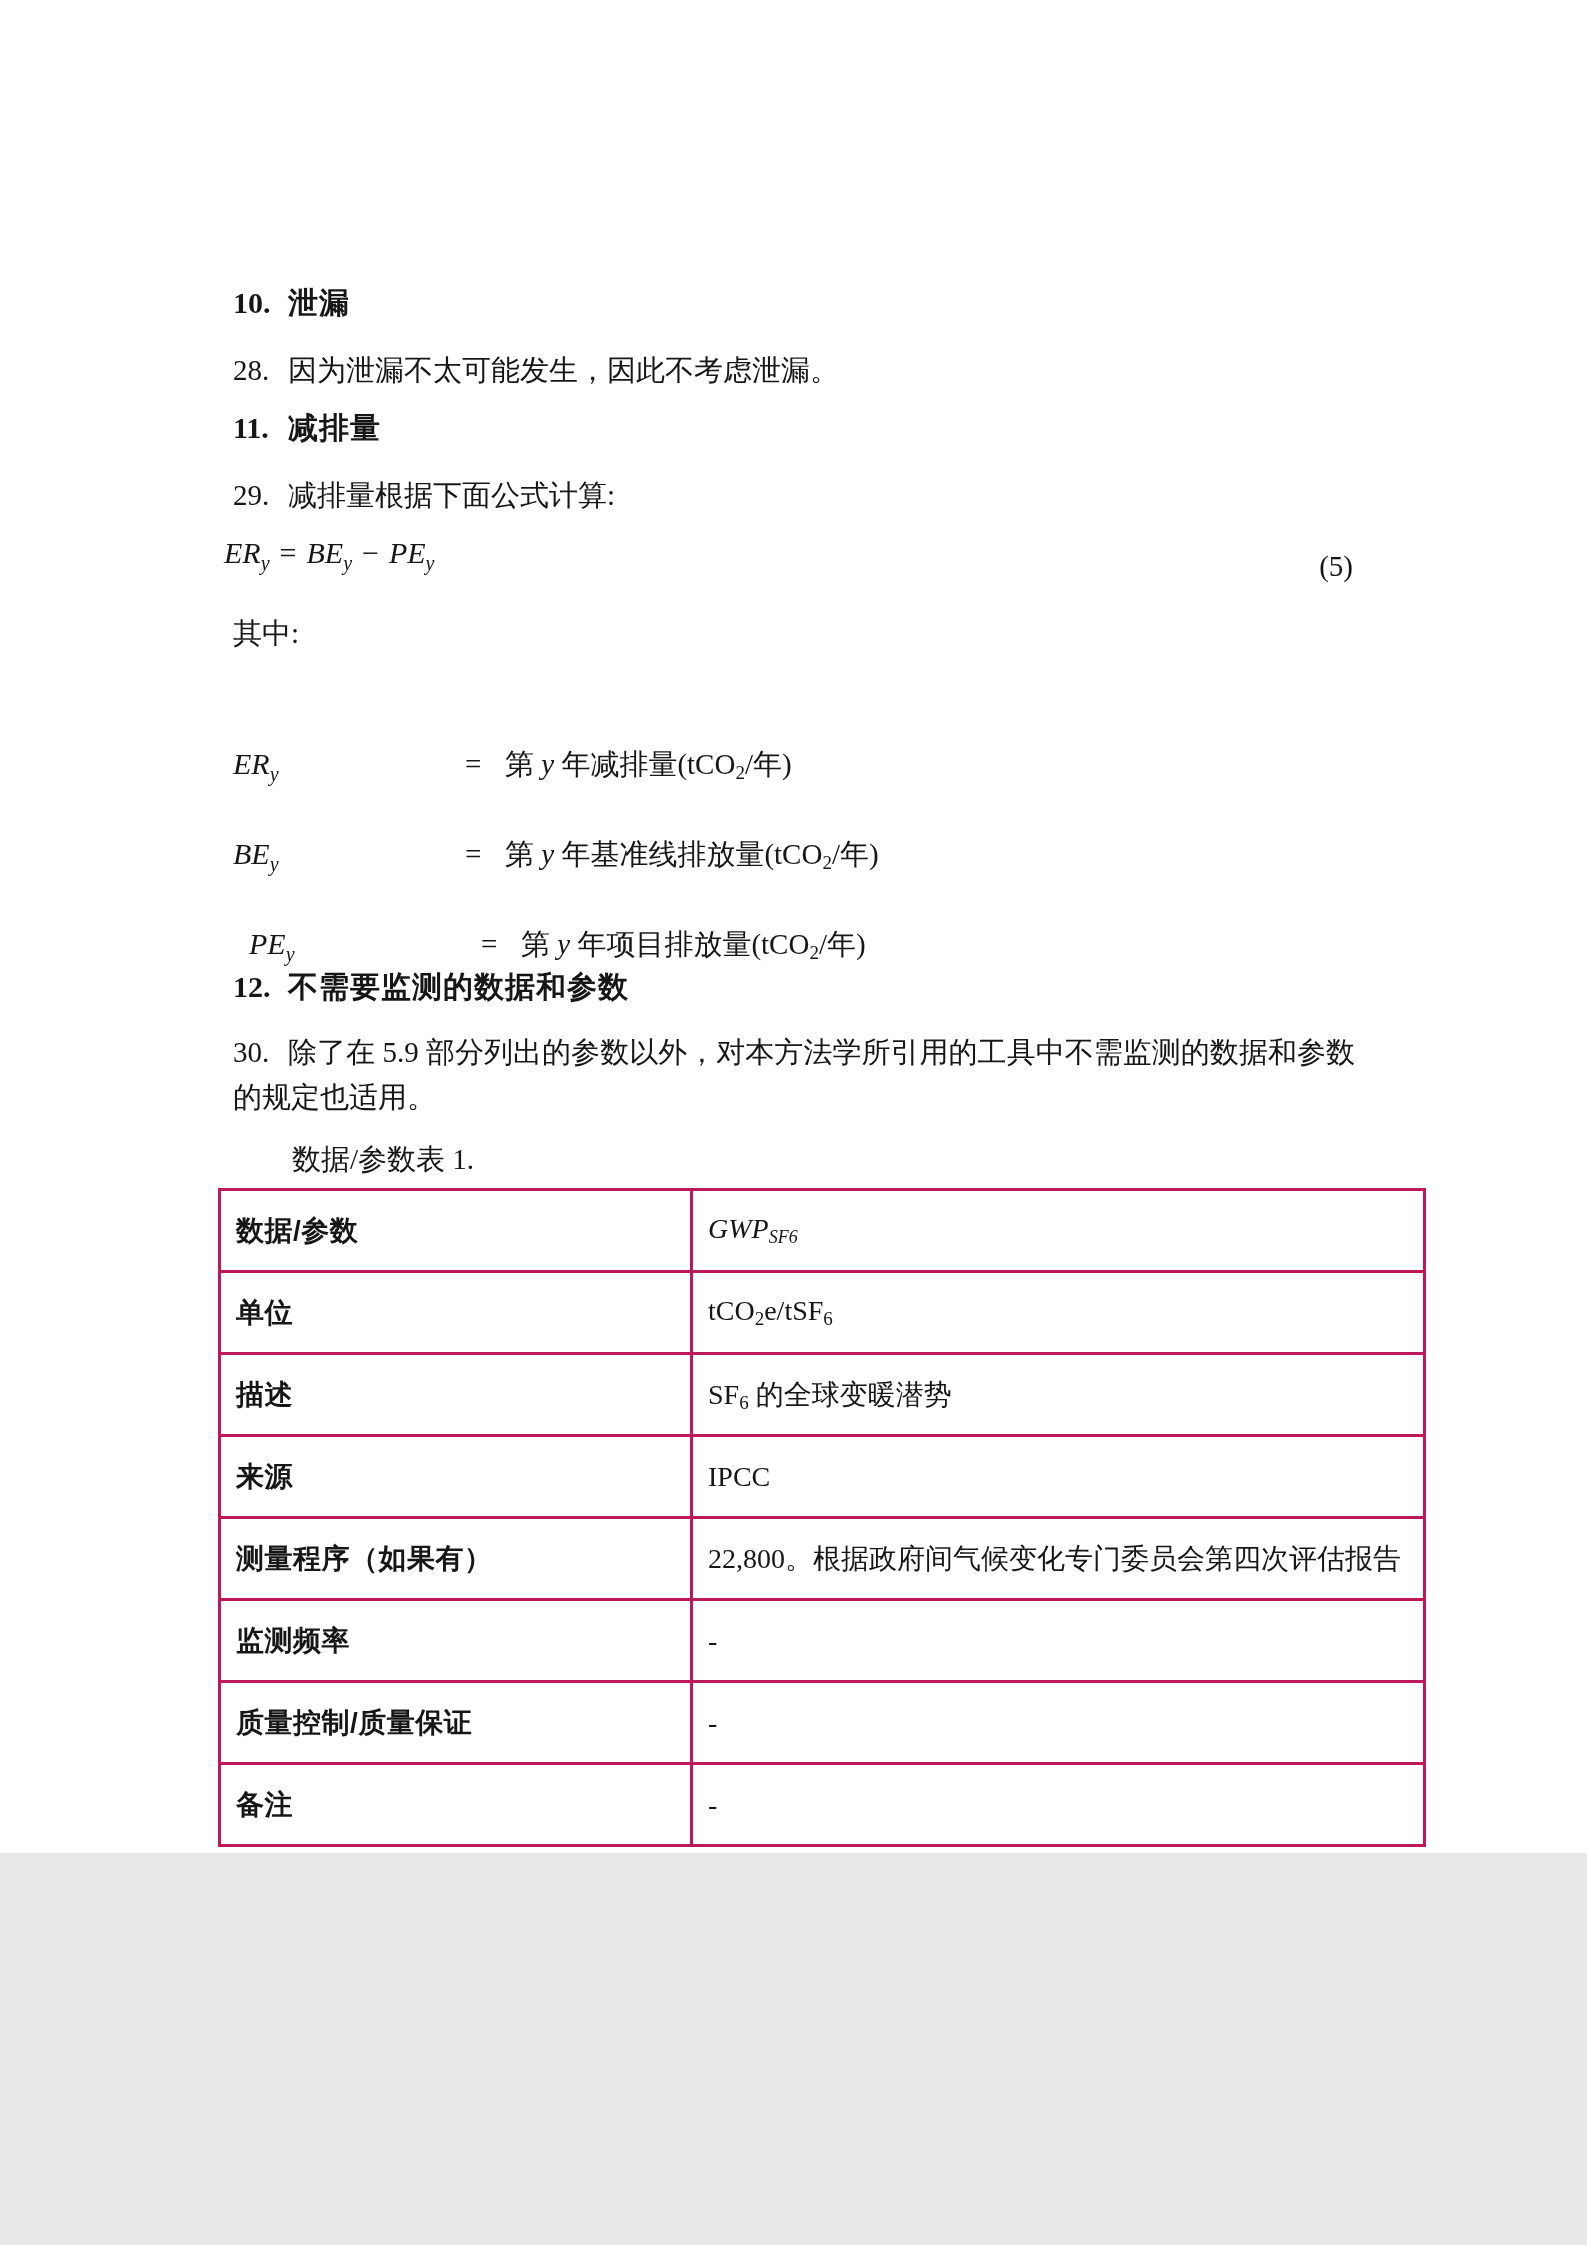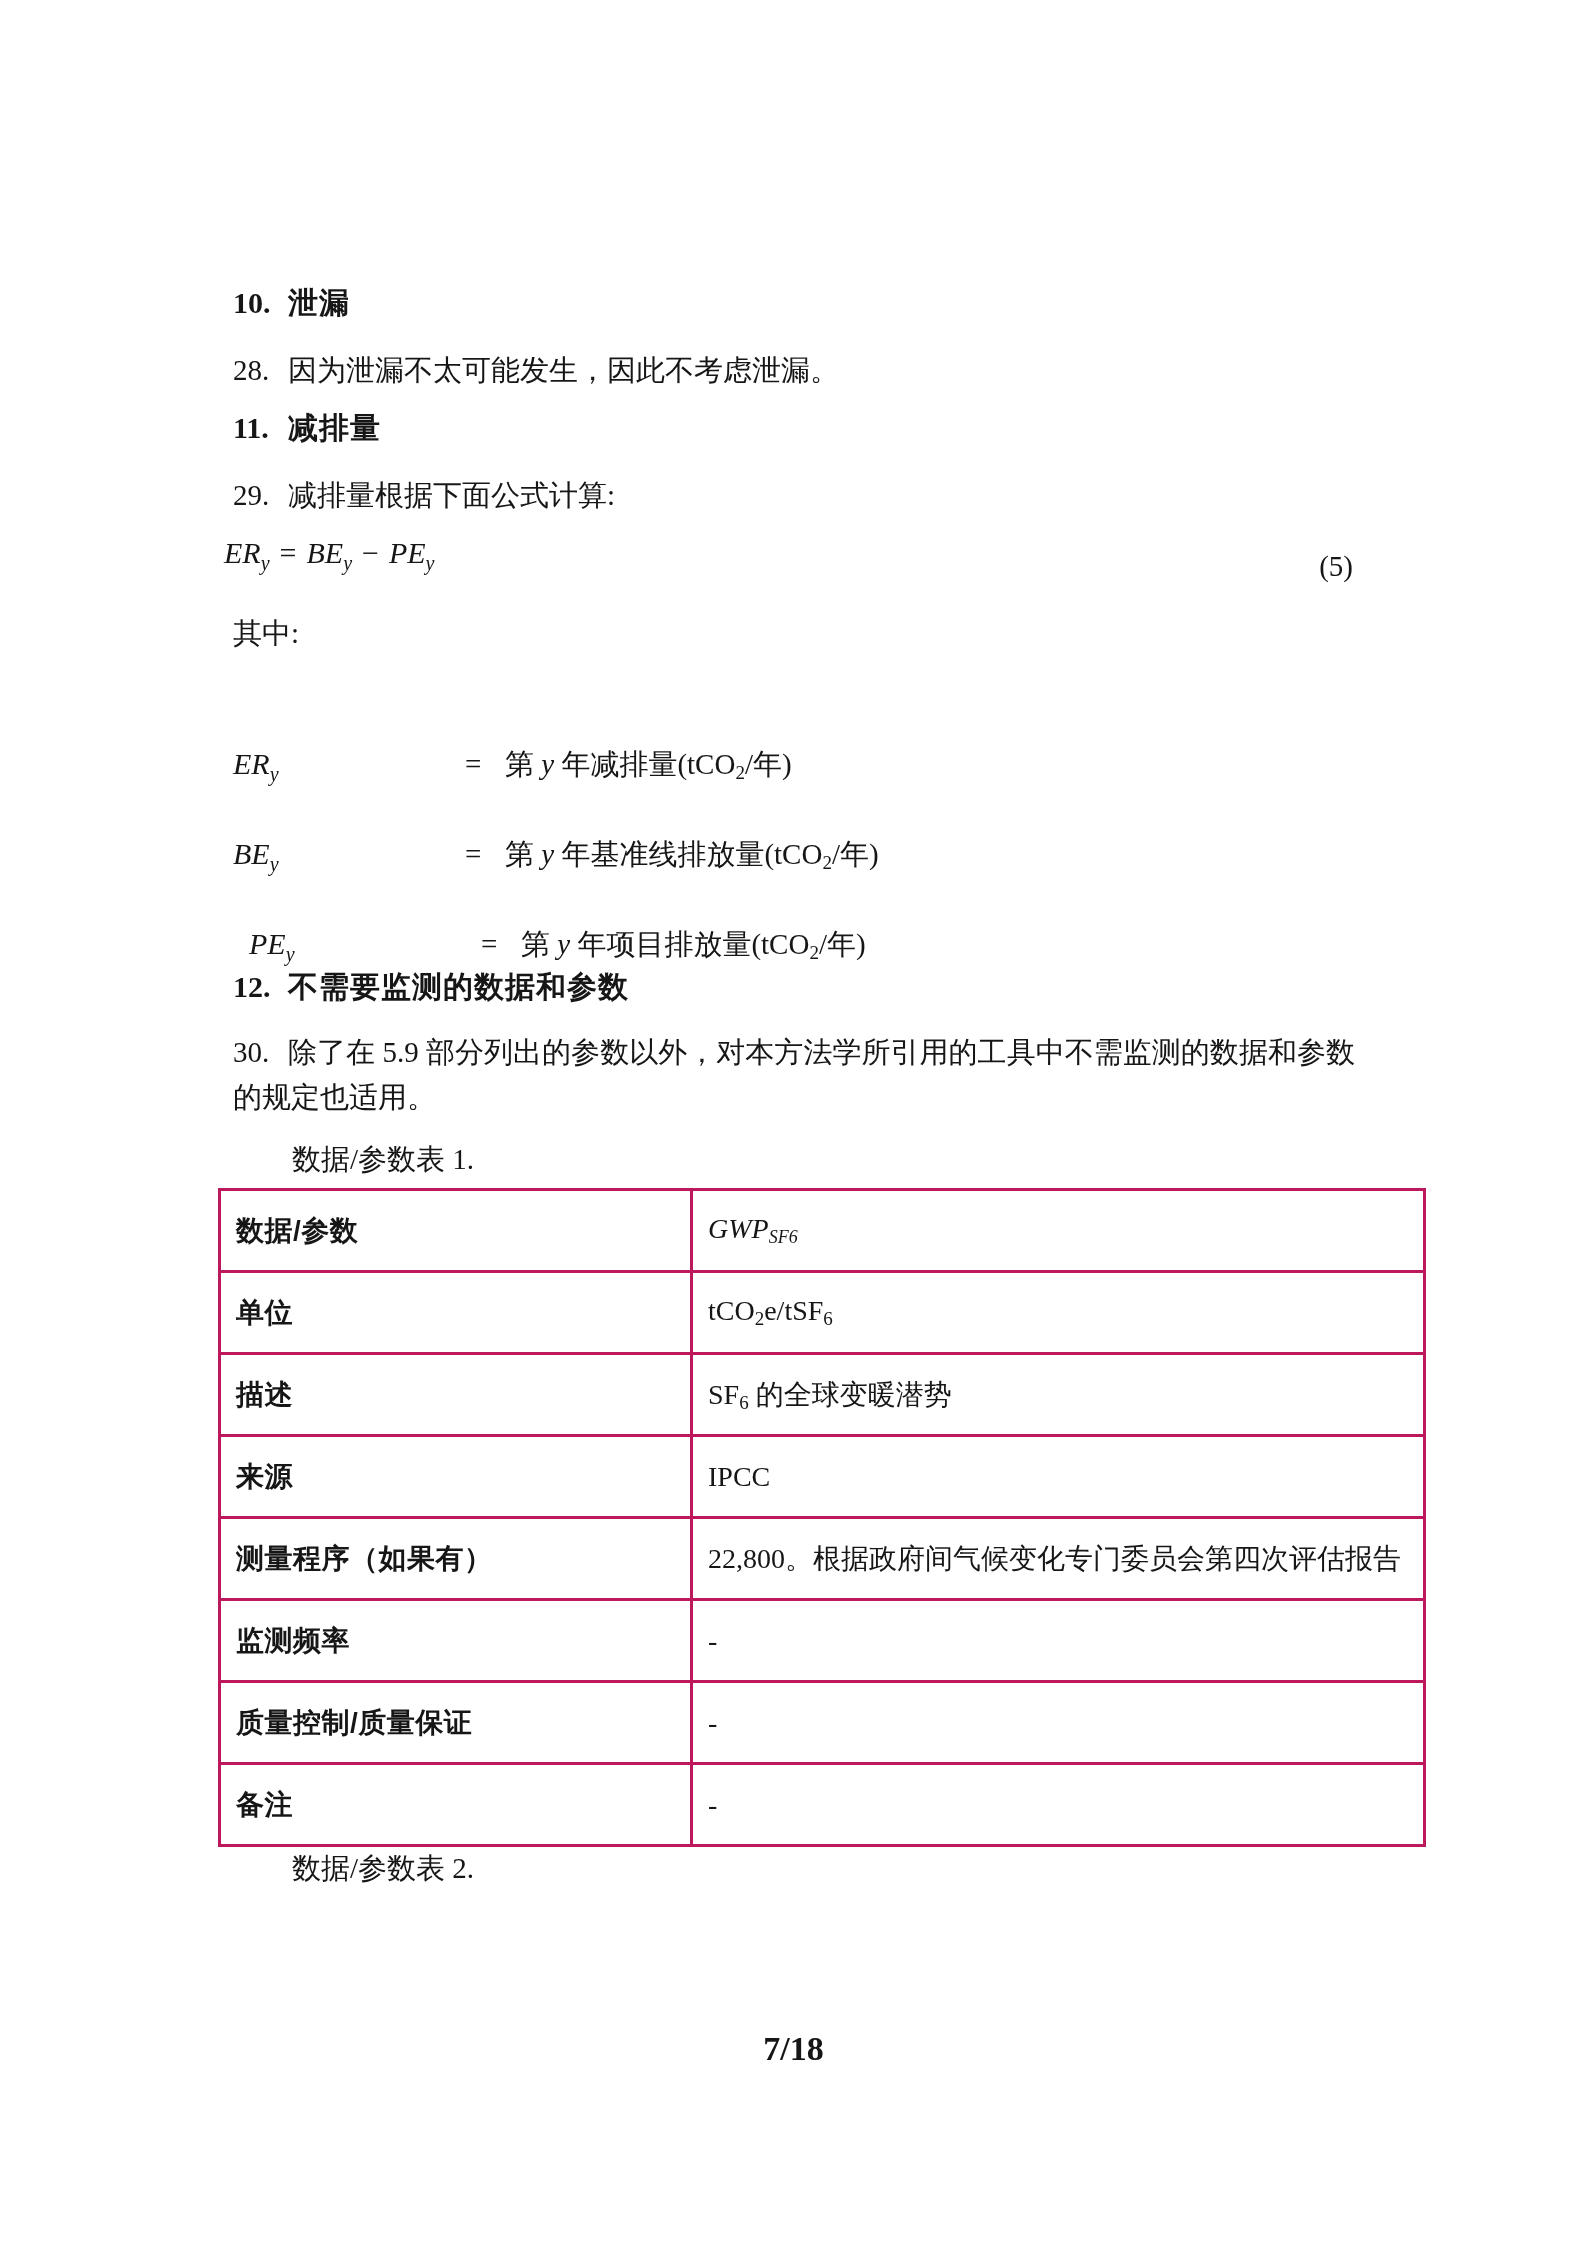--- a/index.html
+++ b/index.html
@@ -1,18 +1,18 @@
 <!DOCTYPE html>
 <html><head>
 <meta charset="utf-8">
 <style>
   html,body { margin:0; padding:0; background:#e8e8e8; }
   .page {
     position:relative;
-    width:1587px; height:2245px;
+    width:1587px; height:1853px;
     margin:0 auto;
     background:#ffffff;
     color:#161616;
     font-family:"Liberation Serif","DejaVu Serif",serif;
     overflow:hidden;
   }
   .abs { position:absolute; }
 
   
   .sec-heading { font-size:30px; font-weight:bold; line-height:32px; white-space:nowrap; }

